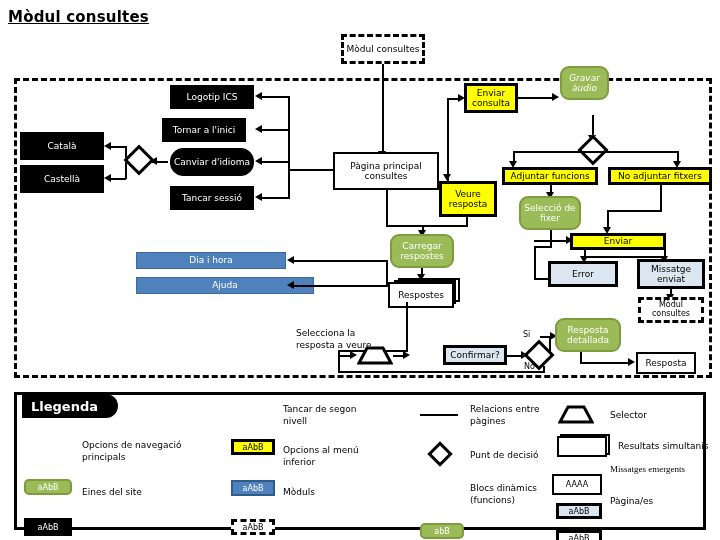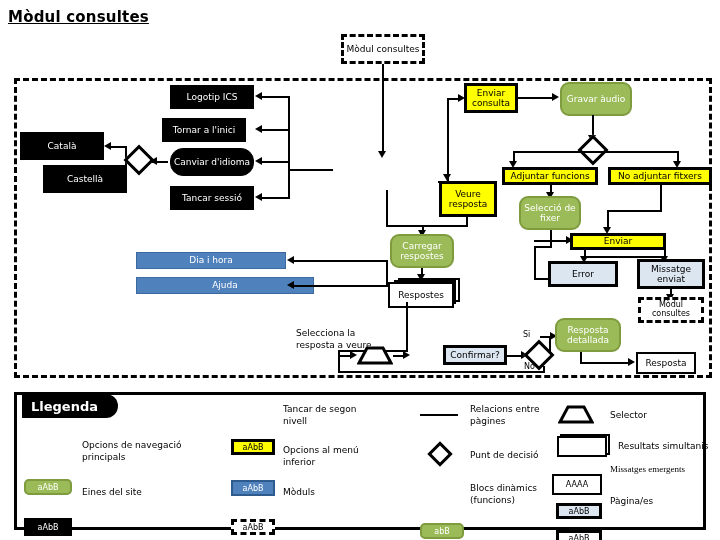--- a/index.html
+++ b/index.html
@@ -98,45 +98,46 @@
   <div class="abs ln lh" style="left:262px;top:161px;width:28px;"></div>
   <div class="abs arr arr-l" style="left:255px;top:157px;"></div>
 
   <div class="abs ln lh" style="left:262px;top:197px;width:28px;"></div>
   <div class="abs arr arr-l" style="left:255px;top:193px;"></div>
 
   <div class="abs ln lv" style="left:288px;top:96px;height:103px;"></div>
   <div class="abs ln lh" style="left:288px;top:169px;width:45px;"></div>
 
   <div class="abs node n-black" style="left:20px;top:132px;width:84px;height:28px;">Català</div>
-  <div class="abs node n-black" style="left:20px;top:165px;width:84px;height:28px;margin-left:23px;">Castellà</div>
+  <div class="abs node n-black" style="left:20px;top:165px;width:84px;height:28px;">Castellà</div>
 
   <div class="abs ln lv" style="left:125px;top:146px;height:33px;"></div>
   <div class="abs ln lh" style="left:110px;top:146px;width:16px;"></div>
   <div class="abs arr arr-l" style="left:104px;top:142px;"></div>
   <div class="abs ln lh" style="left:110px;top:178px;width:16px;"></div>
   <div class="abs arr arr-l" style="left:104px;top:174px;"></div>
 
   <div class="abs ln lh" style="left:125px;top:161px;width:10px;"></div>
   <div class="abs diamond" style="left:128px;top:149px;width:22px;height:22px;"></div>
   <div class="abs ln lh" style="left:152px;top:161px;width:16px;"></div>
   <div class="abs arr arr-l" style="left:150px;top:157px;"></div>
 
+  <div class="abs node n-white" style="left:333px;top:152px;width:106px;height:38px;">Pàgina principal consultes</div>
 
   <div class="abs node n-yellow" style="left:464px;top:83px;width:54px;height:30px;">Enviar consulta</div>
 
   <div class="abs ln lv" style="left:447px;top:98px;height:84px;"></div>
   <div class="abs ln lh" style="left:447px;top:98px;width:12px;"></div>
   <div class="abs arr arr-r" style="left:458px;top:94px;"></div>
   <div class="abs ln lh" style="left:438px;top:181px;width:11px;"></div>
 
   <div class="abs ln lh" style="left:518px;top:97px;width:37px;"></div>
   <div class="abs arr arr-r" style="left:552px;top:93px;"></div>
 
-  <div class="abs node n-green" style="left:560px;top:82px;width:72px;height:34px;">Gravar àudio</div>
+  <div class="abs node n-green" style="left:560px;top:66px;width:49px;height:34px;font-style:italic;">Gravar àudio</div>
 
   <div class="abs ln lv" style="left:592px;top:115px;height:24px;"></div>
   <div class="abs arr arr-d" style="left:588px;top:135px;"></div>
   <div class="abs diamond" style="left:582px;top:139px;width:22px;height:22px;"></div>
 
   <div class="abs ln lh" style="left:513px;top:151px;width:166px;"></div>
   <div class="abs ln lv" style="left:513px;top:151px;height:13px;"></div>
   <div class="abs arr arr-d" style="left:509px;top:161px;"></div>
   <div class="abs ln lv" style="left:677px;top:151px;height:13px;"></div>
   <div class="abs arr arr-d" style="left:673px;top:161px;"></div>

